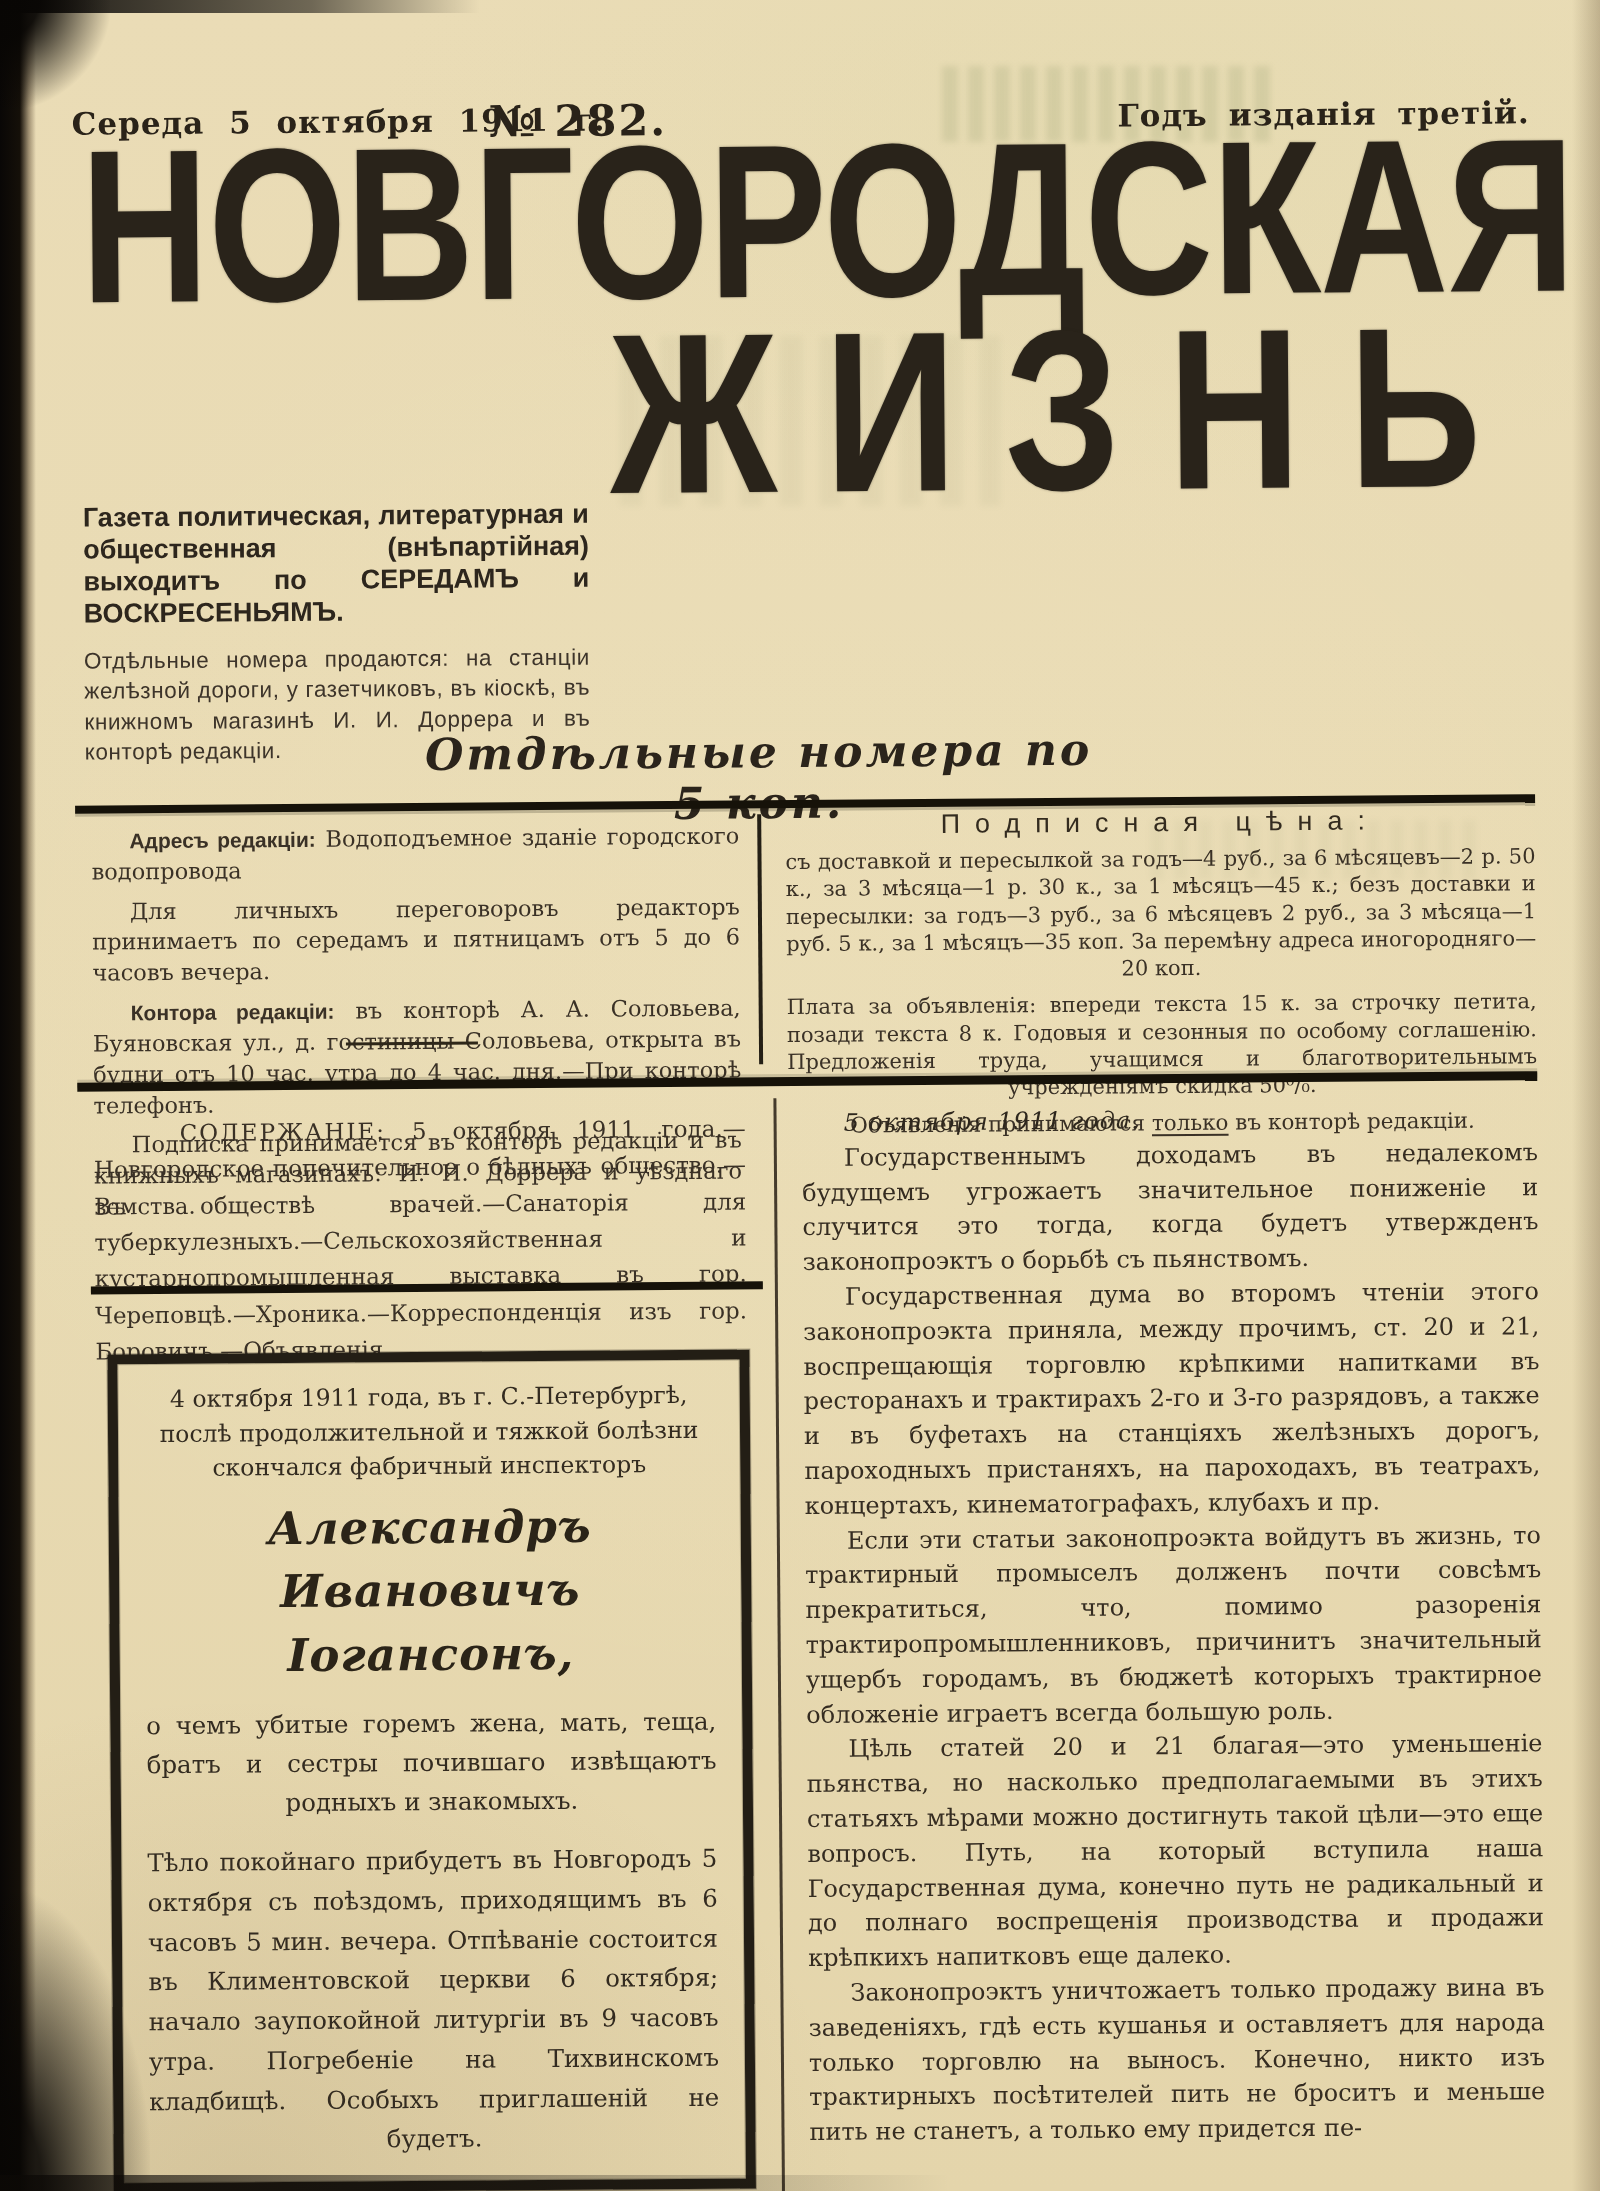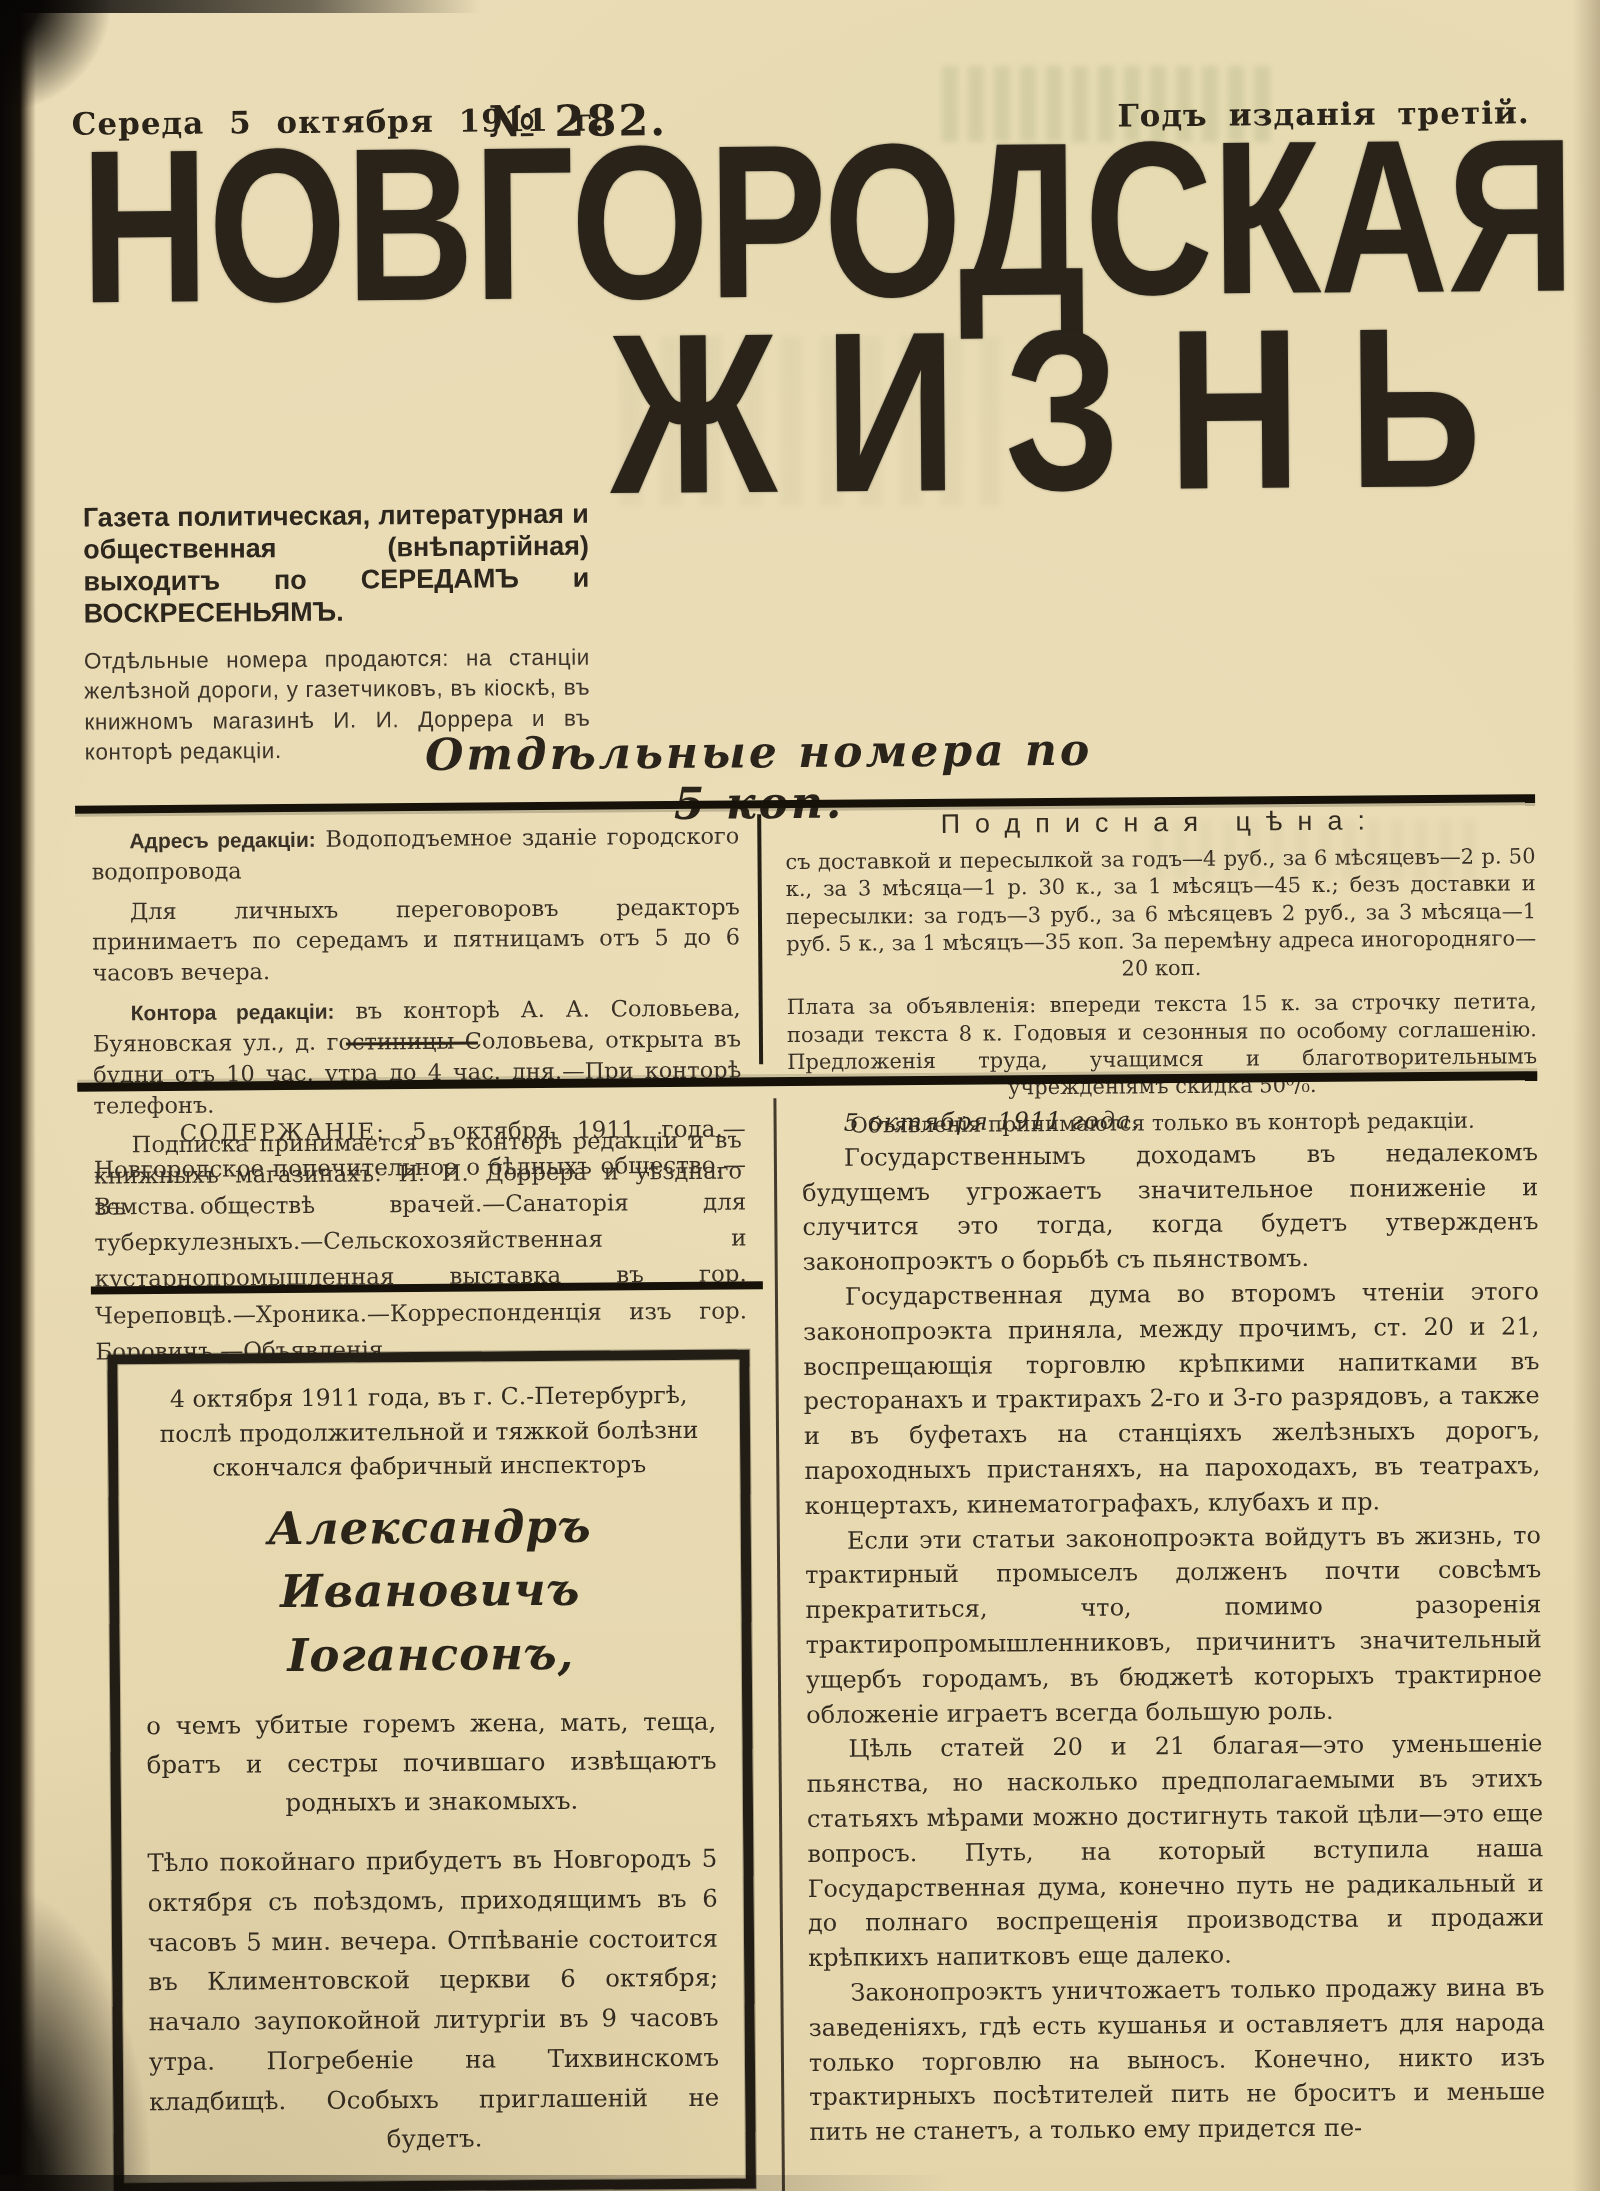--- a/index.html
+++ b/index.html
@@ -78,21 +78,21 @@
   .info-left{position:absolute;left:92px;top:820px;width:648px;font-size:22.5px;line-height:1.37;
     text-align:justify;color:#3a3126;}
   .info-left p{margin:0 0 9px;text-indent:38px;}
   .info-label{font-family:"Liberation Sans",sans-serif;font-weight:bold;font-size:21px;}
   .info-divider{position:absolute;left:758px;top:814px;width:4px;height:250px;background:#241f15;}
   .info-right{position:absolute;left:786px;top:810px;width:750px;color:#3a3126;}
   .sub-head{text-align:center;font-family:"Liberation Sans",sans-serif;font-size:27px;
     letter-spacing:15px;color:#332b1f;margin:0 0 8px;}
   .sub-p{font-size:21px;line-height:1.3;text-align:justify;text-align-last:center;margin:0 0 9px;}
   .sub-only{font-size:21.5px;text-align:center;margin:2px 0 0;}
-  .u{ text-underline-offset:4px;}
+  .u{ text-decoration:underline; text-underline-offset:4px;}
 
   .col-divider{position:absolute;left:772px;top:1098px;width:3px;height:1093px;background:#453b2c;}
 
   
   .contents{position:absolute;left:92px;top:1110px;width:652px;font-size:23px;line-height:1.58;
     text-align:justify;color:#3a3126;}
   .contents p{margin:0;text-indent:86px;}
   .contents-label{letter-spacing:2px;}
 
   

